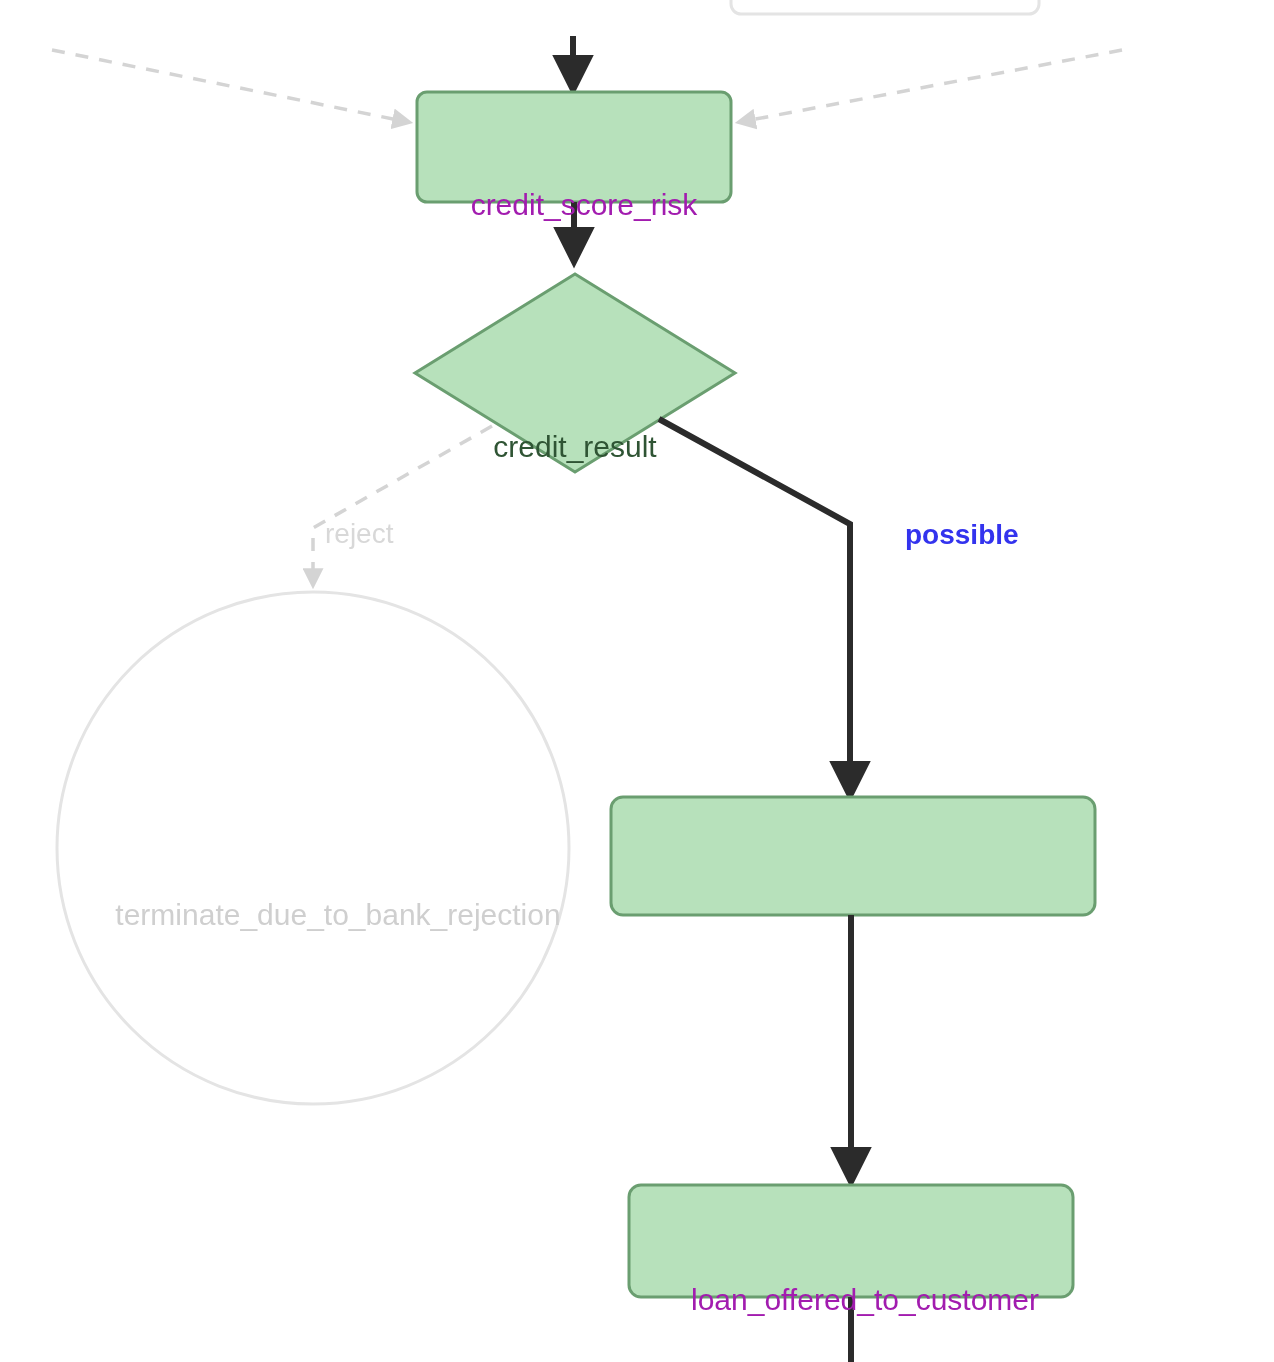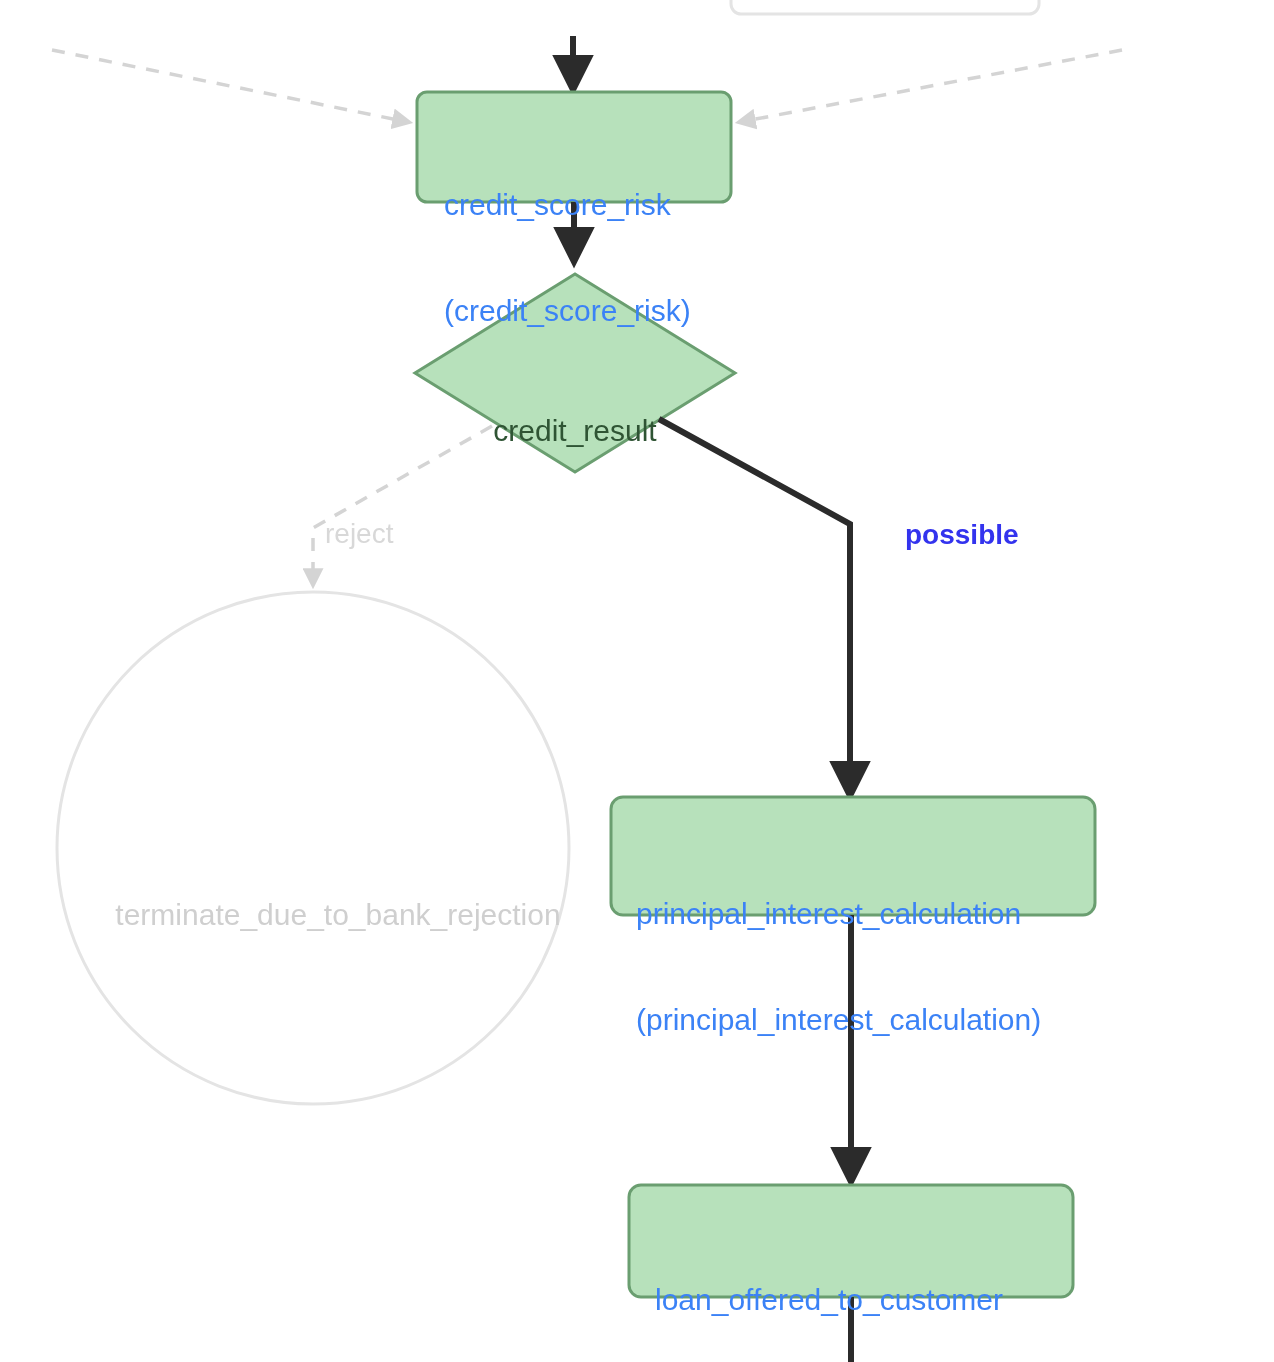--- a/index.html
+++ b/index.html
@@ -27,23 +27,23 @@
     height: 1362px;
     overflow: visible;
   }
   .node-label {
     position: absolute;
     pointer-events: none;
     white-space: pre;
     line-height: 1.18;
   }
   .proc-label {
-    color: #3b82f6;
+    color: #a21caf;
     font-size: 30px;
-    text-align: left;
+    text-align: center;
   }
   .diamond-label {
     color: #2f5434;
     font-size: 30px;
     text-align: center;
   }
   .dim-label {
     color: #cfcfcf;
     font-size: 30px;
     text-align: center;
@@ -103,35 +103,30 @@
 
     <path d="M 851 915 L 851 1178" fill="none" stroke="#2b2b2b" stroke-width="6" marker-end="url(#arrow-active)"></path>
 
     <rect x="629" y="1185" width="444" height="112" rx="12" ry="12" fill="#b7e1bb" stroke="#6a9e70" stroke-width="3"></rect>
 
     <path d="M 851 1297 L 851 1362" fill="none" stroke="#2b2b2b" stroke-width="6"></path>
   </svg>
 
   <div class="node-label proc-label" style="left:444px; top:116px; width:280px;">
     <div>credit_score_risk</div>
-    <div>(credit_score_risk)</div>
   </div>
 
-  <div class="node-label diamond-label" style="left:415px; top:342px; width:320px;">
+  <div class="node-label diamond-label" style="left:415px; top:358px; width:320px;">
     <div>credit_result</div>
   </div>
 
   <div class="node-label dim-label" style="left:78px; top:826px; width:520px;">
     <div>terminate_due_to_bank_rejection</div>
   </div>
 
-  <div class="node-label proc-label" style="left:636px; top:825px; width:460px;">
-    <div>principal_interest_calculation</div>
-    <div>(principal_interest_calculation)</div>
-  </div>
 
   <div class="node-label proc-label" style="left:655px; top:1211px; width:420px;">
     <div>loan_offered_to_customer</div>
     
   </div>
 
   <div class="edge-label dim" style="left:325px; top:520px;">reject</div>
 
   <div class="edge-label active" style="left:905px; top:521px;">possible</div>
 

